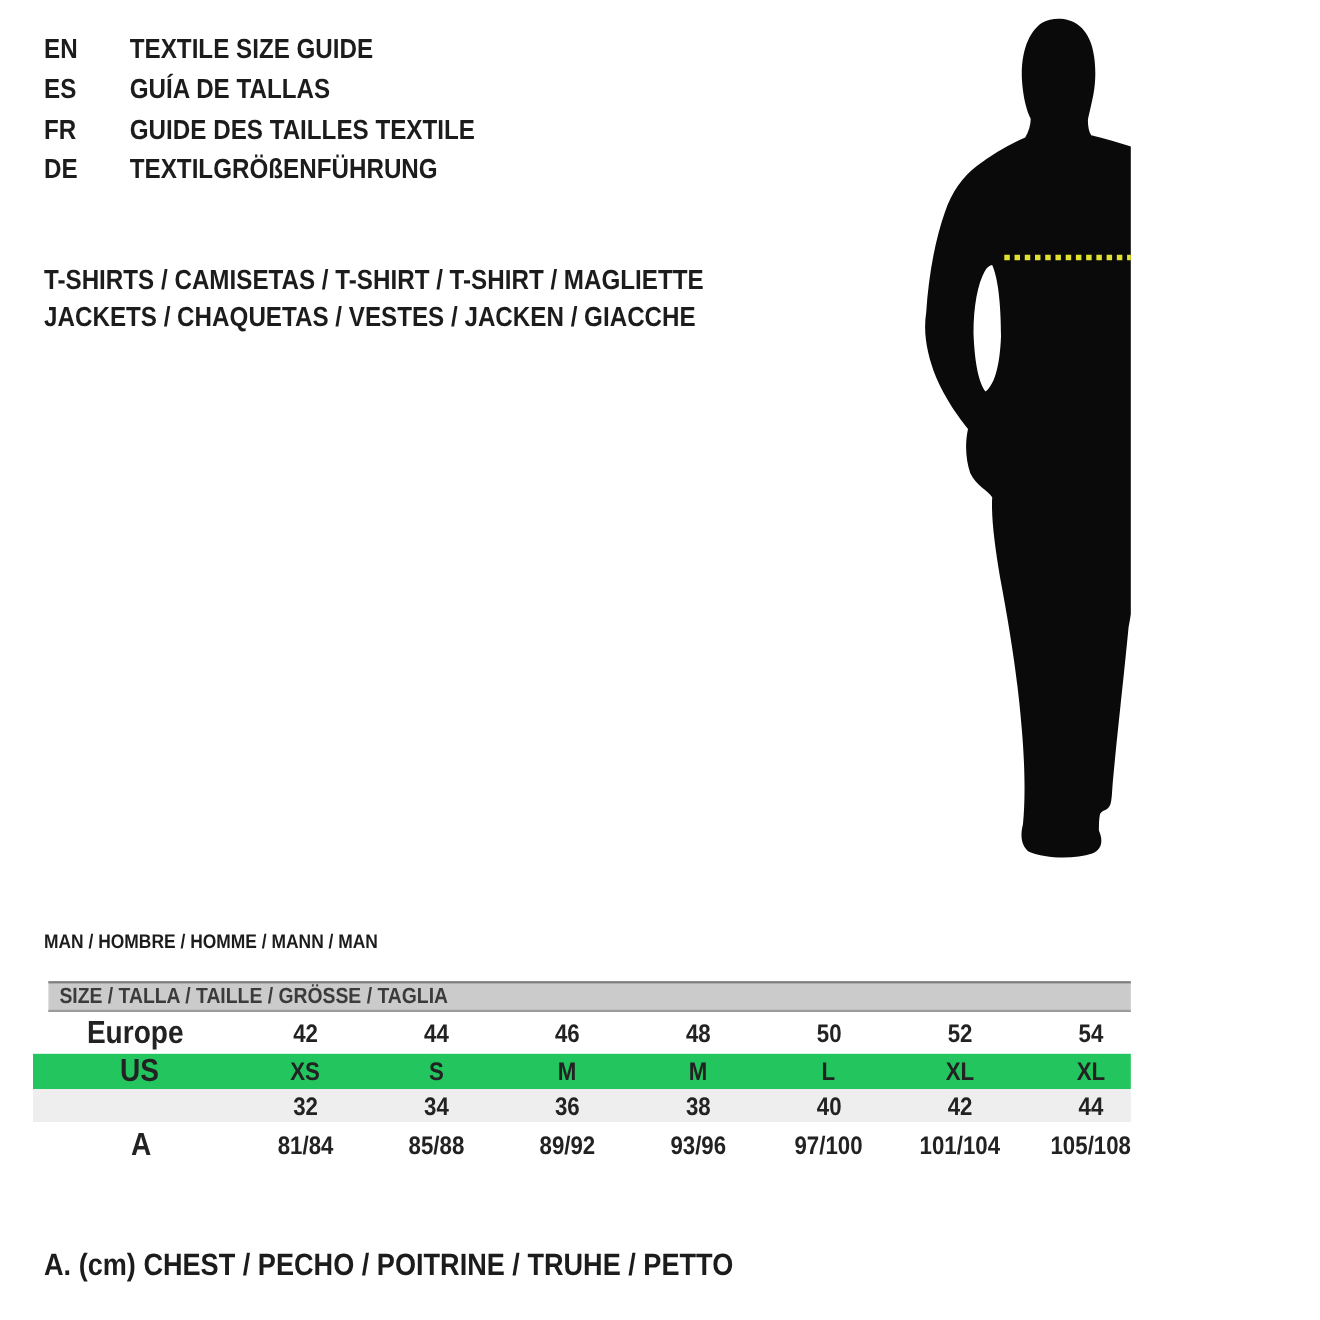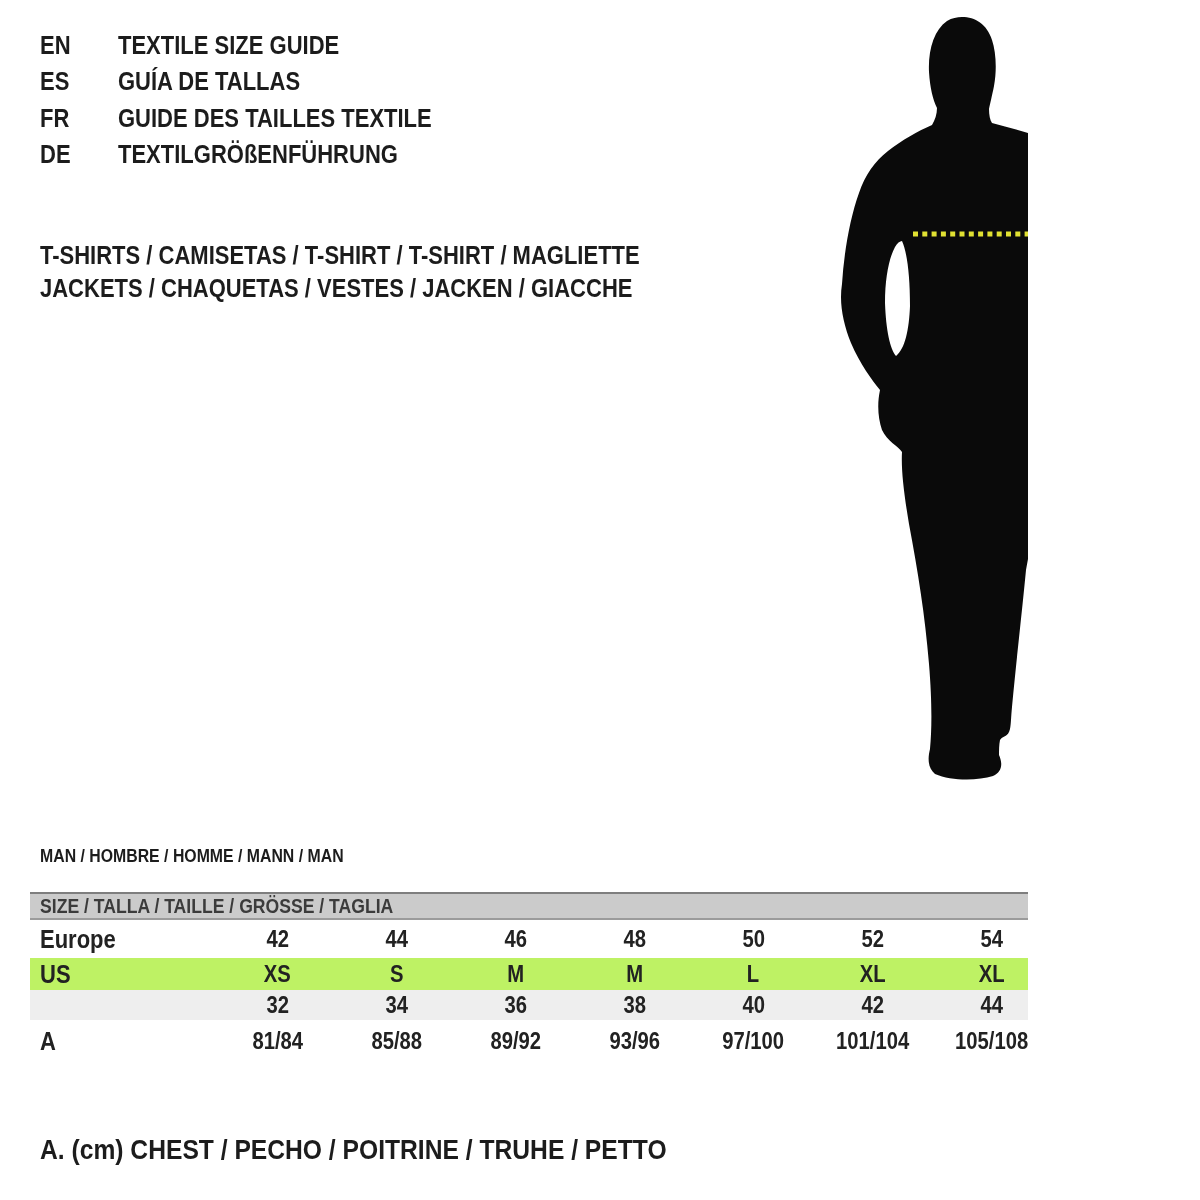--- a/index.html
+++ b/index.html
@@ -26,27 +26,27 @@
 
   
   .section-title{position:absolute;left:40px;top:842px;font-size:18px;height:28px;display:flex;align-items:center;}
 
   
   .size-table{position:absolute;left:30px;top:892px;width:1140px;}
   .thead{
     box-sizing:border-box;height:28px;background:#cbcbcb;
     border-top:2px solid #7e7e7e;border-bottom:2px solid #9b9b9b;
     display:flex;align-items:center;padding-left:10px;
-    font-size:20px;color:#3b3b3b;
+    font-size:20px;color:#3b3b3b;margin-left:14px;
   }
   .trow{display:grid;grid-template-columns:188px repeat(8,1fr);align-items:center;font-size:23px;color:#222222;}
-  .tlabel{padding-left:10px;font-size:25px;text-align:left;}
+  .tlabel{padding-left:10px;font-size:29px;text-align:center;}
   .tcell{text-align:center;}
   .r-europe{height:38px;background:#ffffff;}
-  .r-us{height:32px;background:#bef264;}
+  .r-us{height:32px;background:#22c55e;}
   .r-blank{height:30px;background:#eeeeee;}
   .r-a{height:42px;background:#ffffff;}
 
   
   .footnote{position:absolute;left:40px;top:1136px;font-size:28px;height:30px;display:flex;align-items:flex-end;}
 </style>
 </head>
 <body>
 
 <div class="canvas">

